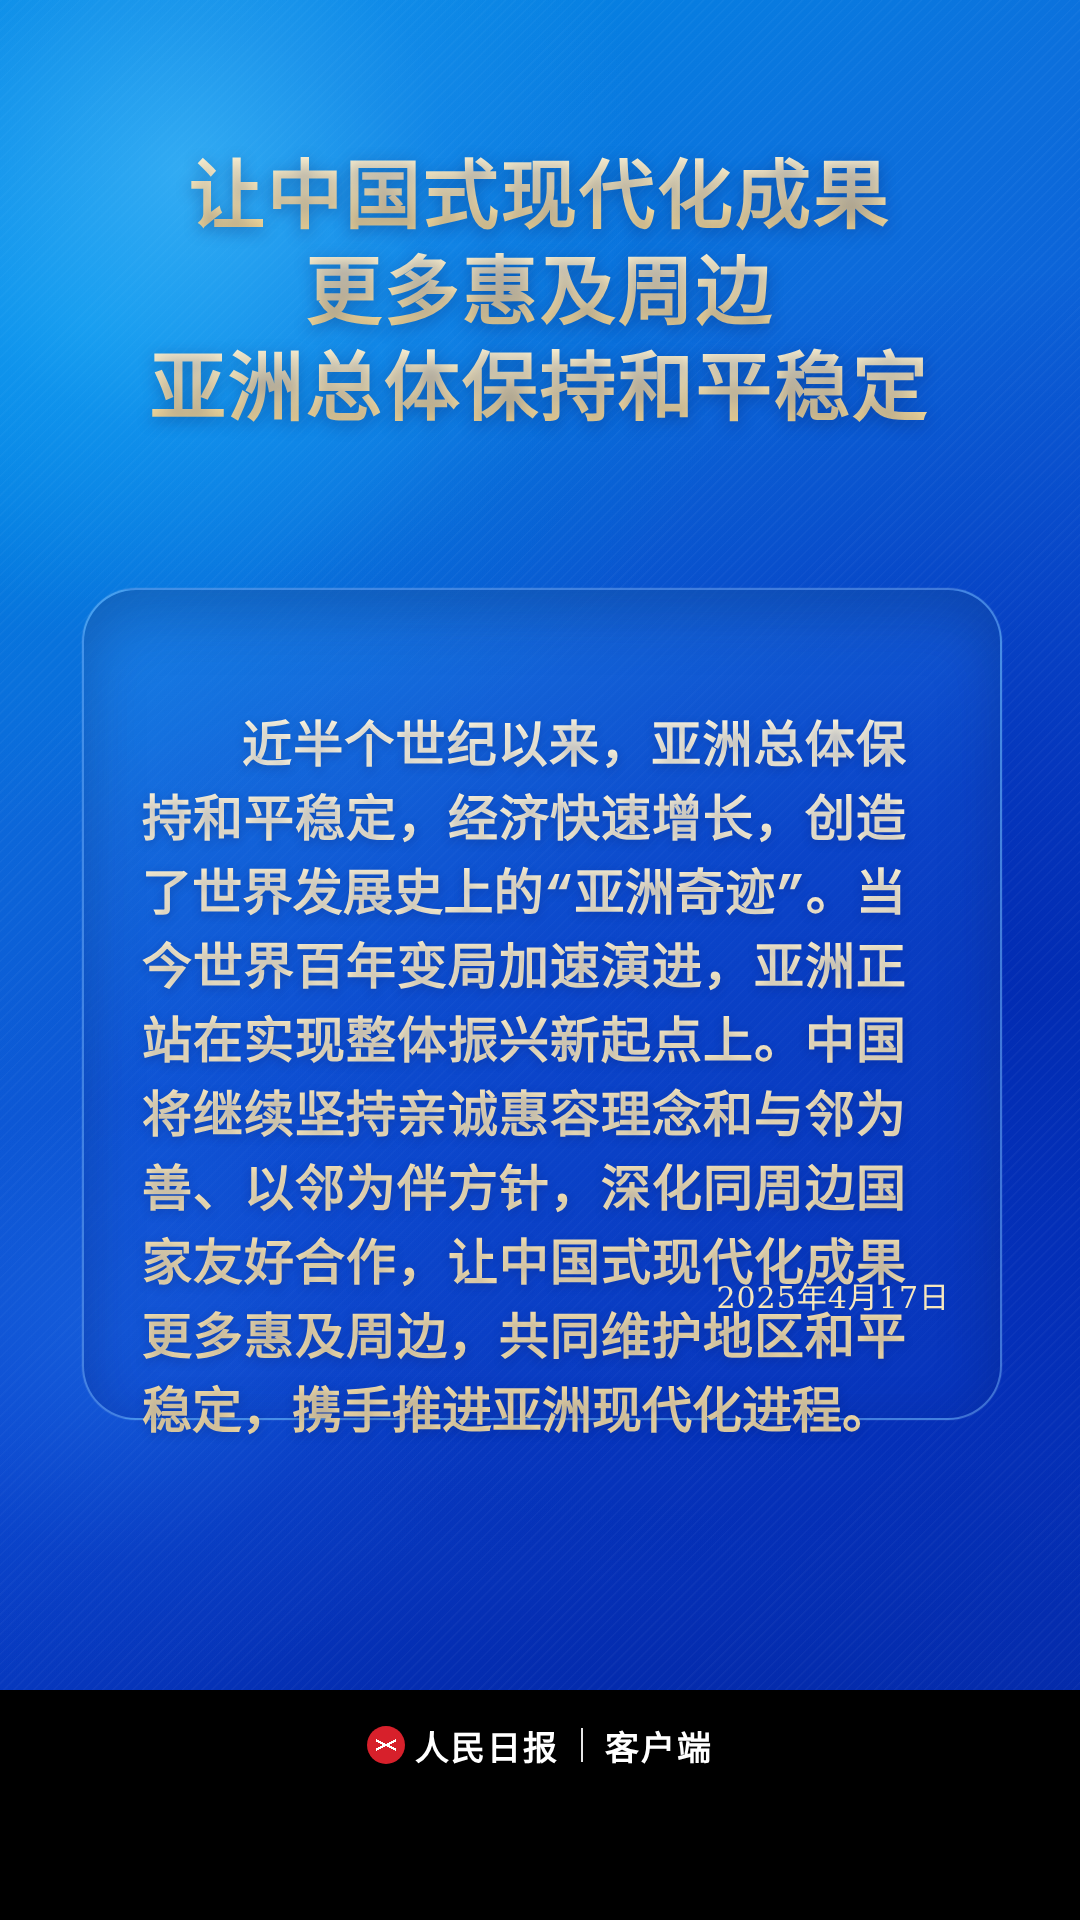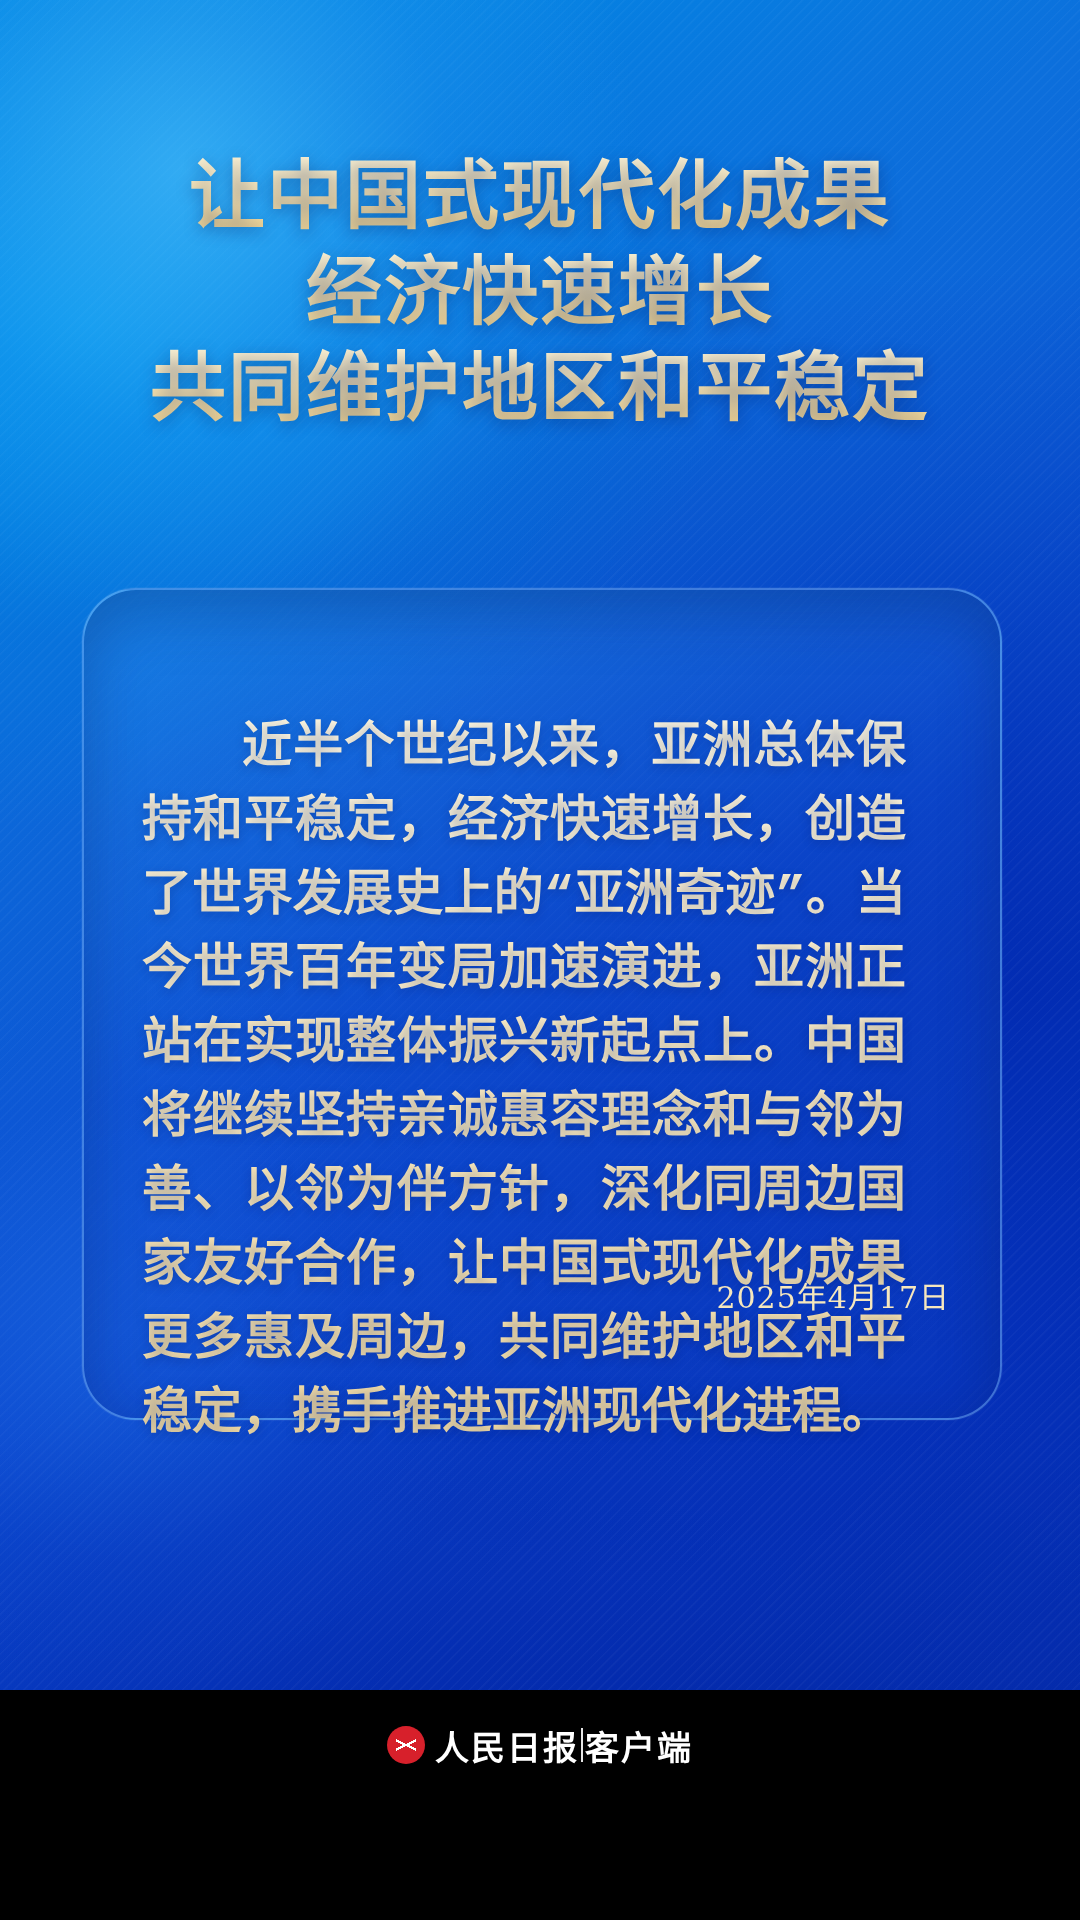--- a/index.html
+++ b/index.html
@@ -139,21 +139,21 @@
   .footer {
     position: absolute;
     left: 0;
     bottom: 0;
     width: 1080px;
     height: 110px;
     background: #000;
     display: flex;
     align-items: center;
     justify-content: center;
-    gap: 2px;
+    gap: 22px;
     z-index: 5;
   }
   .footer-logo {
     display: flex;
     align-items: center;
     gap: 10px;
   }
   .logo-mark {
     width: 38px;
     height: 38px;
@@ -196,22 +196,22 @@
 </style>
 </head>
 <body>
 
 <div class="poster">
   <div class="glow-tl"></div>
   <div class="glow-bl"></div>
 
   <div class="title-block">
     <div class="title-line">让中国式现代化成果</div>
-    <div class="title-line">经济快速增长</div>
-    <div class="title-line">共同维护地区和平稳定</div>
+    <div class="title-line">更多惠及周边</div>
+    <div class="title-line">亚洲总体保持和平稳定</div>
   </div>
 
   <div class="card">
     <div class="card-inner">
       <div class="body-text">近半个世纪以来，亚洲总体保持和平稳定，经济快速增长，创造了世界发展史上的“亚洲奇迹”。当今世界百年变局加速演进，亚洲正站在实现整体振兴新起点上。中国将继续坚持亲诚惠容理念和与邻为善、以邻为伴方针，深化同周边国家友好合作，让中国式现代化成果更多惠及周边，共同维护地区和平稳定，携手推进亚洲现代化进程。</div>
       <div class="meta">
         <div class="meta-date">2025年4月17日</div>
       </div>
     </div>
   </div>

